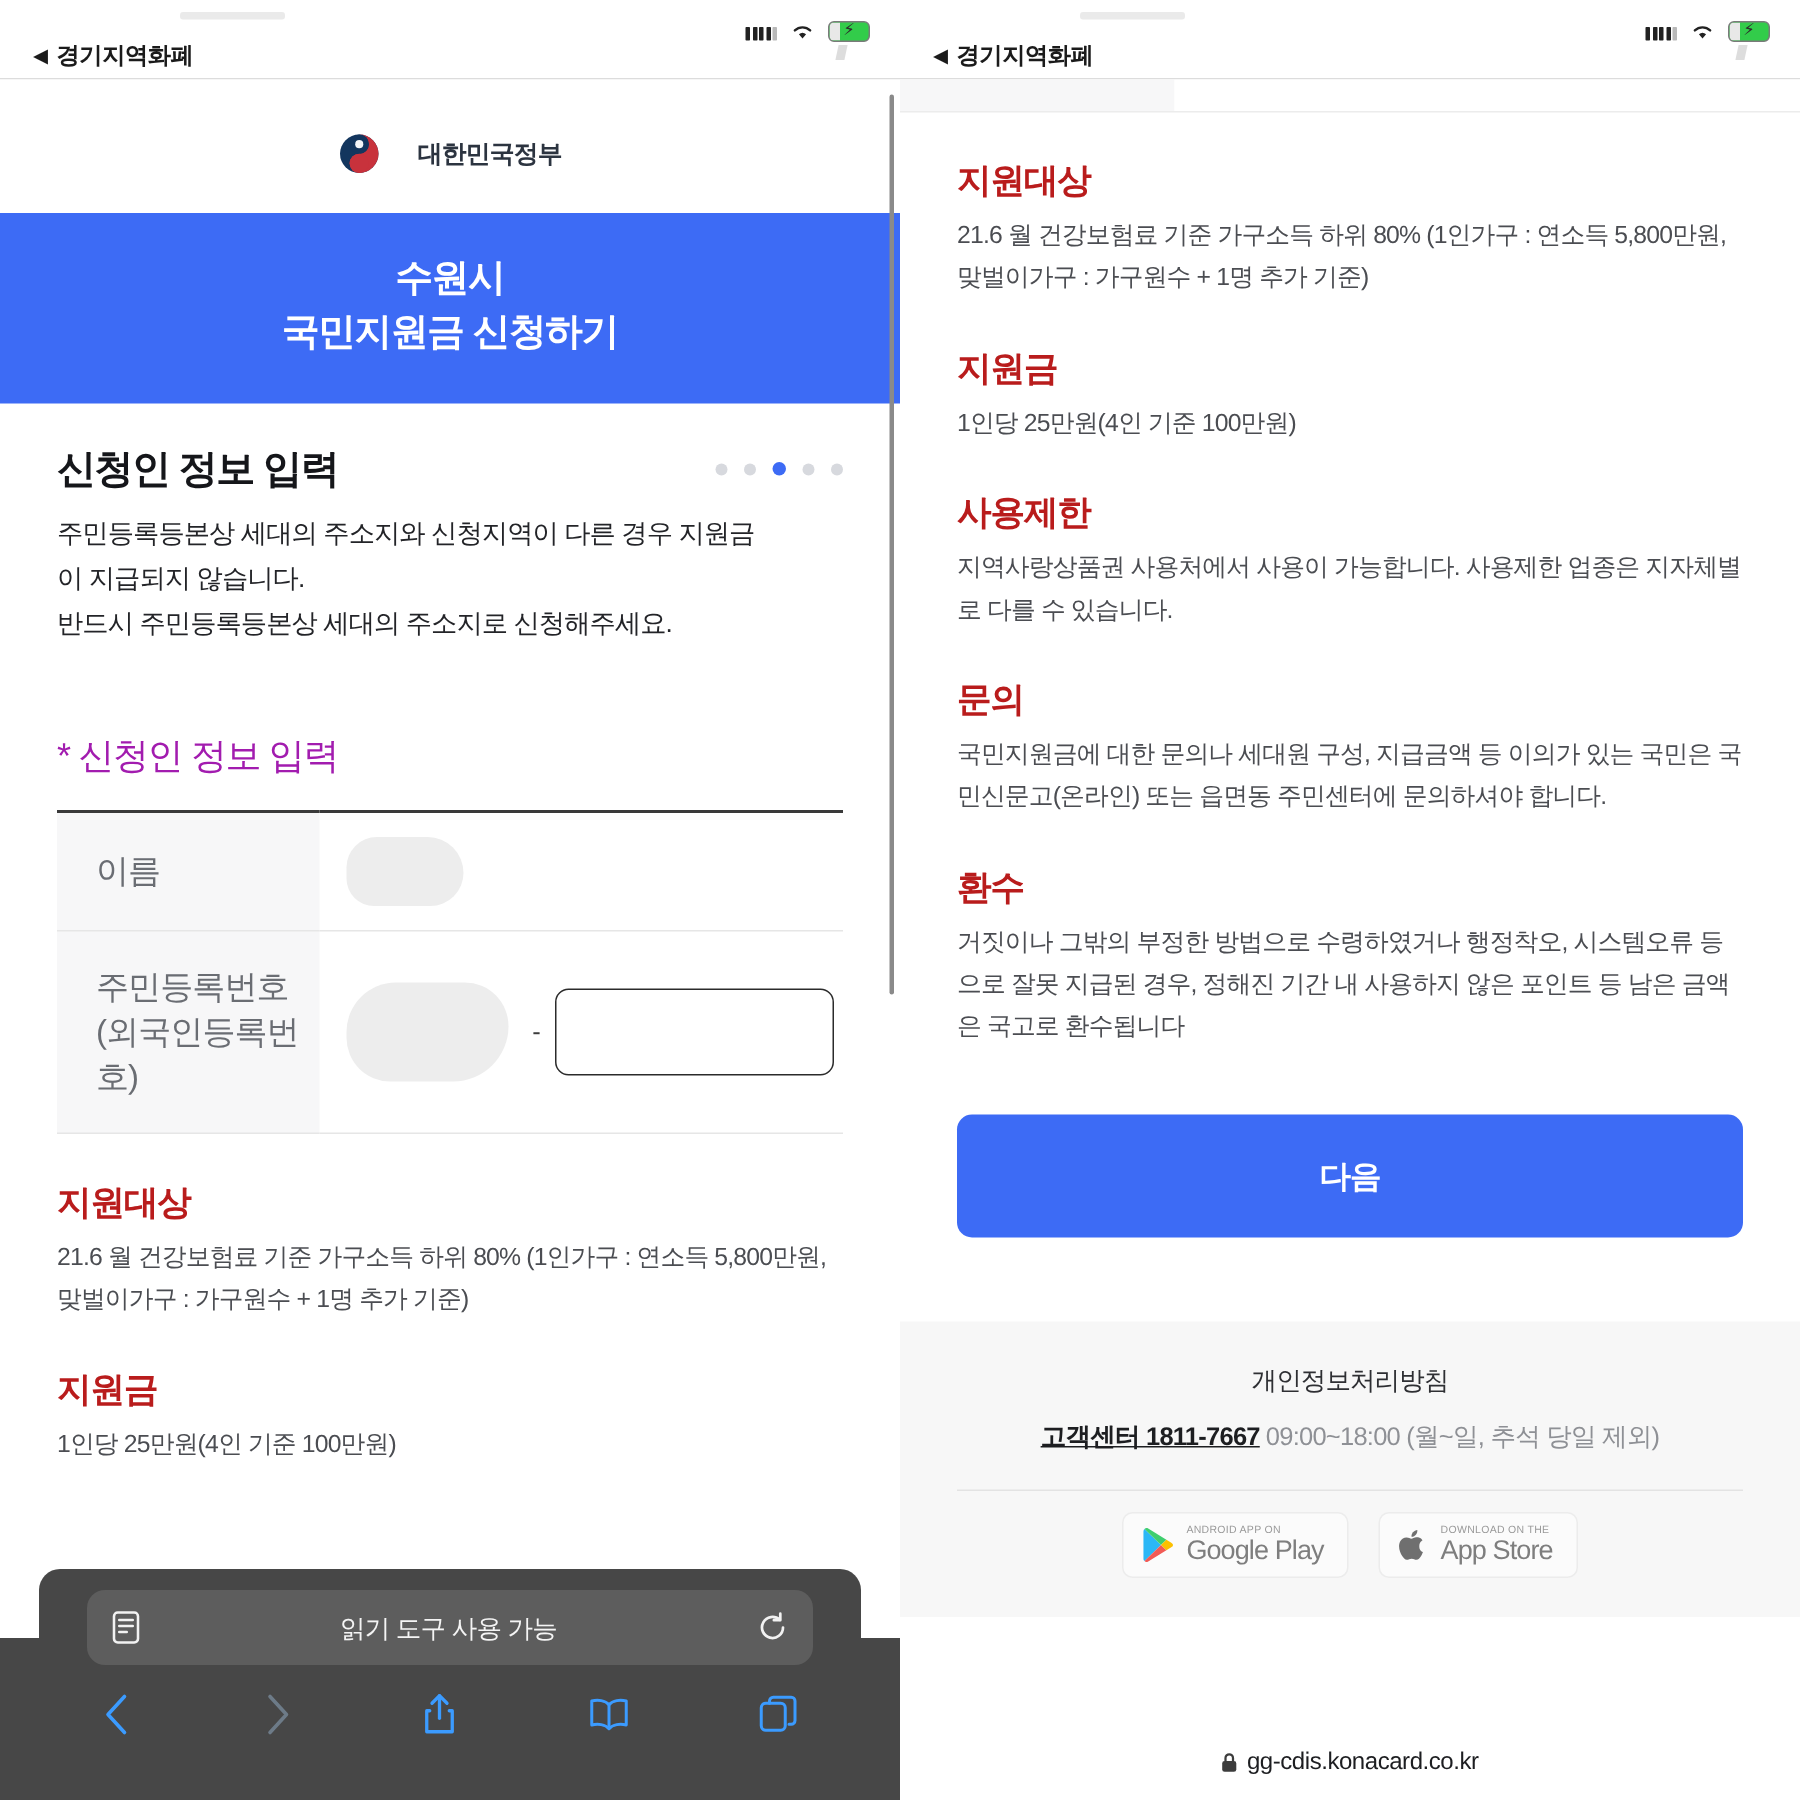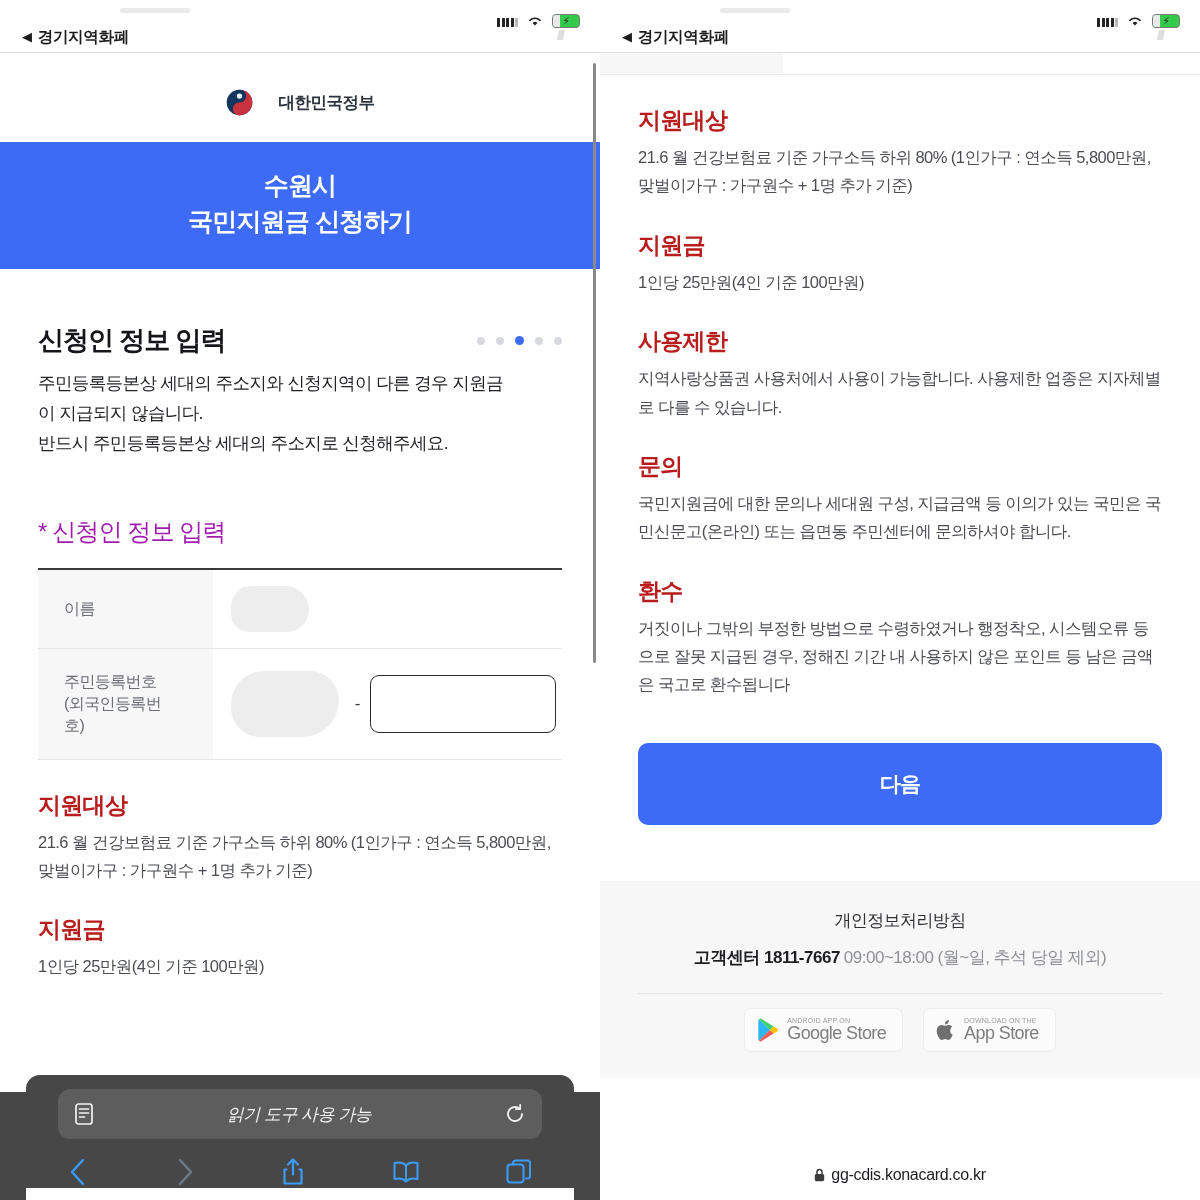--- a/index.html
+++ b/index.html
@@ -161,21 +161,20 @@
     font-size: 25px;
     font-weight: 700;
     line-height: 1.42;
     letter-spacing: -0.8px;
   }
 
   .sect-head {
     display: flex;
     justify-content: space-between;
     padding: 26px 0 10px;
-    margin-top: 28px;
   }
   .sect-title {
     font-size: 26px;
     font-weight: 700;
     color: #15161a;
     letter-spacing: -1px;
   }
   .dots { display: flex; gap: 11px; align-items: center; }
   .dot {
     width: 8px; height: 8px;
@@ -206,21 +205,21 @@
     border-top: 2px solid #3a3a3a;
   }
   table.form td {
     border-bottom: 1px solid #e6e6e6;
     vertical-align: middle;
   }
   td.lbl {
     width: 183px;
     background: #f7f7f8;
     color: #6a6d73;
-    font-size: 16px;
+    font-size: 22px;
     letter-spacing: -0.6px;
     line-height: 1.36;
     padding: 22px 0 22px 26px;
   }
   td.val { padding: 16px 6px 16px 18px; }
   .row-name td.val { height: 74px; }
   .row-rrn td.val { height: 96px; }
 
   .redact {
     display: inline-block;
@@ -254,26 +253,25 @@
   .info-p {
     font-size: 16.5px;
     line-height: 1.72;
     color: #4b4d52;
     letter-spacing: -0.55px;
   }
 
   
   .safari-bar {
     position: absolute;
-    left: 26px; right: 26px; bottom: 12px;
+    left: 26px; right: 26px; bottom: 0;
     background: #474747;
     border-radius: 14px 14px 0 0;
     padding: 14px 0 0;
-    height: 113px;
-    font-style: italic;
+    height: 154px;
   }
   .urlrow {
     margin: 0 32px;
     background: #5d5d5d;
     border-radius: 12px;
     height: 50px;
     display: flex;
     align-items: center;
     padding: 0 16px;
     position: relative;
@@ -340,21 +338,21 @@
     color: #2e2f33;
     letter-spacing: -0.6px;
     font-weight: 400;
   }
   .foot-cs {
     padding-top: 14px;
     font-size: 17px;
     letter-spacing: -0.5px;
     color: #8e9095;
   }
-  .foot-cs b { color: #1d1e21; font-weight: 700; margin-right: 4px; }
+  .foot-cs b { color: #1d1e21; font-weight: 700; margin-right: 4px; text-decoration: underline; }
   .foot-div { height: 1px; background: #e3e3e3; margin: 24px 18px 0; }
   .foot-dl {
     padding-top: 22px;
     font-size: 15.5px;
     color: #8e9095;
     letter-spacing: -0.5px;
   }
   .badges {
     display: flex;
     justify-content: center;
@@ -630,21 +628,21 @@
           <div class="badges">
             <span class="badge">
               <svg width="22" height="24" viewBox="0 0 22 24">
                 <path d="M2 1.3 13 12 2 22.7A1.8 1.8 0 0 1 1.3 21V3c0-.7.3-1.3.7-1.7z" fill="#2bb7f6"></path>
                 <path d="M2 1.3 13 12l3.6-3.5L4.2.8C3.4.4 2.6.6 2 1.3z" fill="#3ece6e"></path>
                 <path d="M2 22.7 13 12l3.6 3.5L4.2 23.2c-.8.4-1.6.2-2.2-.5z" fill="#f25a55"></path>
                 <path d="M16.6 8.5 13 12l3.6 3.5 3.5-2.1c1.2-.8 1.2-2 0-2.8l-3.5-2.1z" fill="#fcc000"></path>
               </svg>
               <span class="txt">
                 <span class="sm">ANDROID APP ON</span>
-                <span class="bg">Google Store</span>
+                <span class="bg">Google Play</span>
               </span>
             </span>
             <span class="badge">
               <svg width="20" height="24" viewBox="0 0 20 24">
                 <path d="M14.2 12.6c0-2.5 2-3.7 2.1-3.8-1.1-1.7-2.9-1.9-3.6-1.9-1.5-.2-3 .9-3.8.9-.8 0-2-.9-3.3-.8-1.7 0-3.2 1-4.1 2.5-1.7 3-.4 7.5 1.3 9.9.8 1.2 1.8 2.5 3.1 2.5 1.2 0 1.7-.8 3.2-.8s1.9.8 3.2.8c1.3 0 2.2-1.2 3-2.4.9-1.4 1.3-2.7 1.3-2.8-.1 0-2.4-.9-2.4-3.6z" fill="#6f6f6f"></path>
                 <path d="M11.9 5.1c.7-.8 1.1-2 1-3.1-1 0-2.2.7-2.9 1.5-.6.7-1.2 1.9-1 3 1.1.1 2.2-.6 2.9-1.4z" fill="#6f6f6f"></path>
               </svg>
               <span class="txt">
                 <span class="sm">Download on the</span>
                 <span class="bg">App Store</span>

